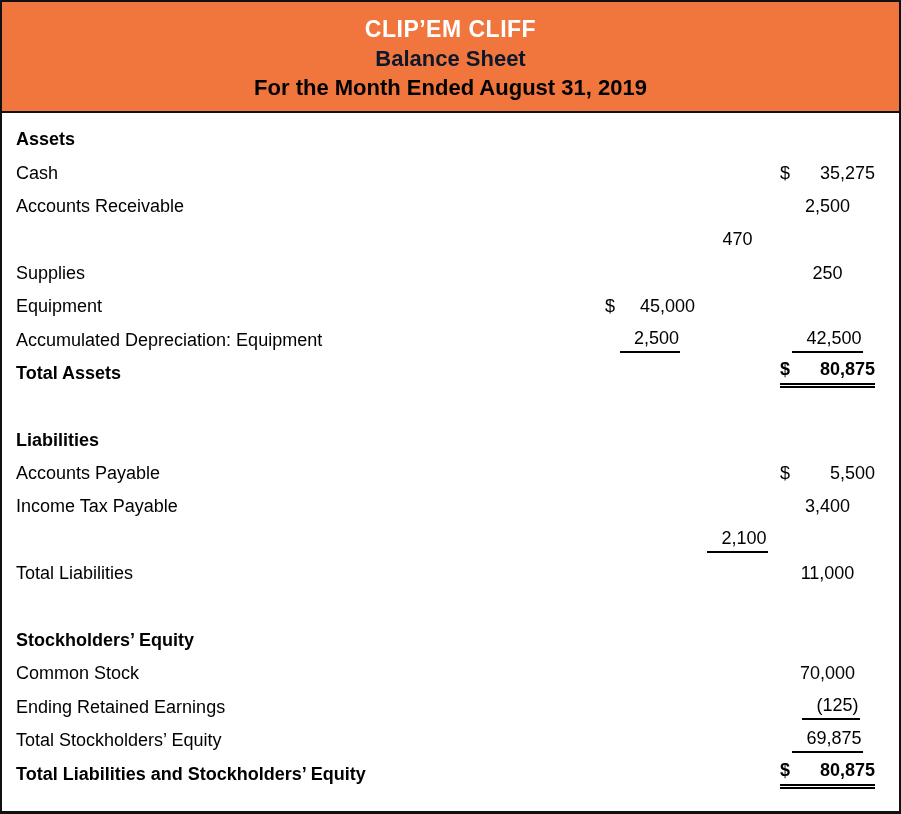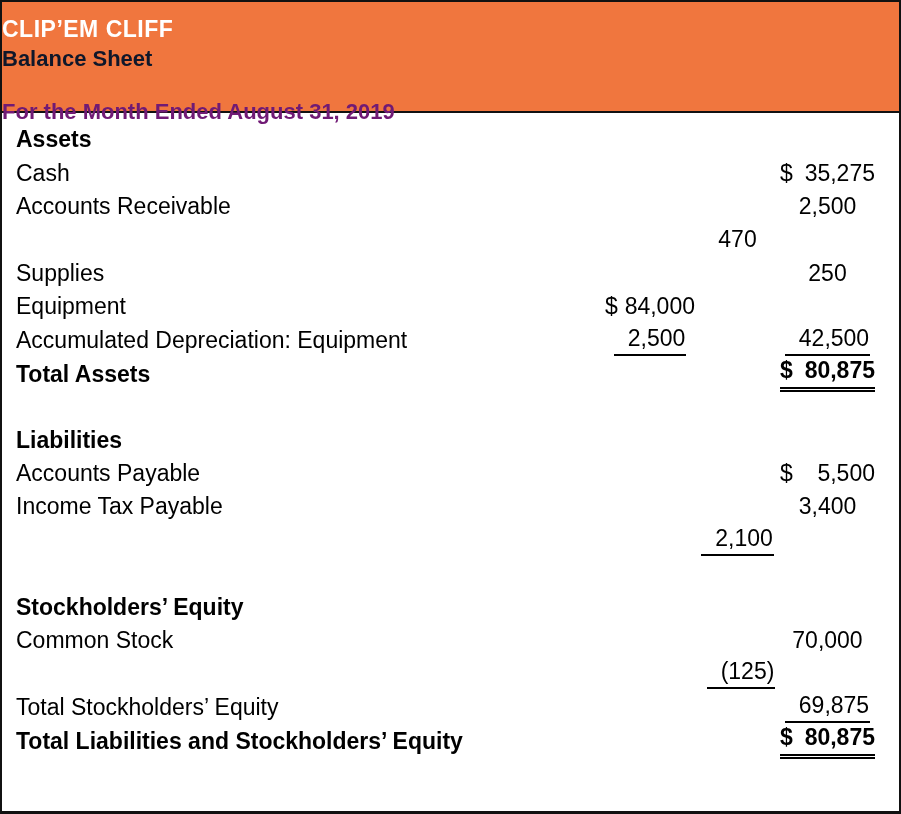--- a/index.html
+++ b/index.html
@@ -14,37 +14,37 @@
     height: 814px;
     background: #ffffff;
     border: 2px solid #111111;
     border-bottom-width: 3px;
     overflow: hidden;
   }
   .bs-header {
     box-sizing: border-box;
     height: 111px;
     border-bottom: 2px solid #111111;
-    text-align: left;
+    text-align: center;
     padding-top: 13px;
     line-height: 29px;
   }
   .bs-header .company {
     font-size: 23px;
     font-weight: bold;
     letter-spacing: 0.5px;
   }
   .bs-header .stmt,
   .bs-header .period {
     font-size: 22px;
     font-weight: bold;
   }
   .bs-body {
     padding-top: 10px;
-    font-size: 23px;
+    font-size: 18px;
     color: #000000;
   }
   .row {
     display: grid;
     grid-template-columns: 1fr 90px 85px 95px;
     align-items: center;
     height: 33.4px;
     padding: 0 24px 0 14px;
   }
   .row.spacer { height: 33.4px; }
@@ -72,21 +72,21 @@
     padding-bottom: 3px;
   }
 </style>
 </head>
 <body>
 
 <div class="sheet">
   <header class="bs-header" style="background: rgb(240, 118, 62);">
     <div class="company" style="color: rgb(255, 255, 255);">CLIP’EM CLIFF</div>
     <div class="stmt" style="color: #0f172a;">Balance Sheet</div>
-    <div class="period" style="color: #701a75; margin-top: 24px;">For the Month Ended August 31, 2019</div>
+    <div class="period" style="color: #000000;">For the Month Ended August 31, 2019</div>
   </header>
   <main class="bs-body" id="rows-container">
       <div class="row">
         <div class="lbl b">Assets</div>
         <div class="amt"></div>
         <div></div>
         <div class="amt"></div>
       </div>
       <div class="row">
         <div class="lbl">Cash</div>
@@ -117,21 +117,21 @@
         <div class="amt"></div>
         <div></div>
         <div class="amt">
           <span class="val">250</span>
         </div>
       </div>
       <div class="row">
         <div class="lbl">Equipment</div>
         <div class="amt with-pre">
           <span class="pre">$</span>
-          <span class="val">84,000</span>
+          <span class="val">45,000</span>
         </div>
         <div></div>
         <div class="amt"></div>
       </div>
       <div class="row">
         <div class="lbl">Accumulated Depreciation: Equipment</div>
         <div class="amt">
           <span class="val u">2,500</span>
         </div>
         <div></div>
@@ -172,36 +172,45 @@
           <span class="val">3,400</span>
         </div>
       </div>
       <div class="row">
         <div class="amt"></div>
         <div></div>
         <div class="amt">
           <span class="val u">2,100</span>
         </div>
       </div>
+      <div class="row">
+        <div class="lbl">Total Liabilities</div>
+        <div class="amt"></div>
+        <div></div>
+        <div class="amt">
+          <span class="val">11,000</span>
+        </div>
+      </div>
       <div class="row spacer"></div>
       <div class="row">
         <div class="lbl b">Stockholders’ Equity</div>
         <div class="amt"></div>
         <div></div>
         <div class="amt"></div>
       </div>
       <div class="row">
         <div class="lbl">Common Stock</div>
         <div class="amt"></div>
         <div></div>
         <div class="amt">
           <span class="val">70,000</span>
         </div>
       </div>
       <div class="row">
+        <div class="lbl">Ending Retained Earnings</div>
         <div class="amt"></div>
         <div></div>
         <div class="amt">
           <span class="val u hang">(125)</span>
         </div>
       </div>
       <div class="row">
         <div class="lbl">Total Stockholders’ Equity</div>
         <div class="amt"></div>
         <div></div>

